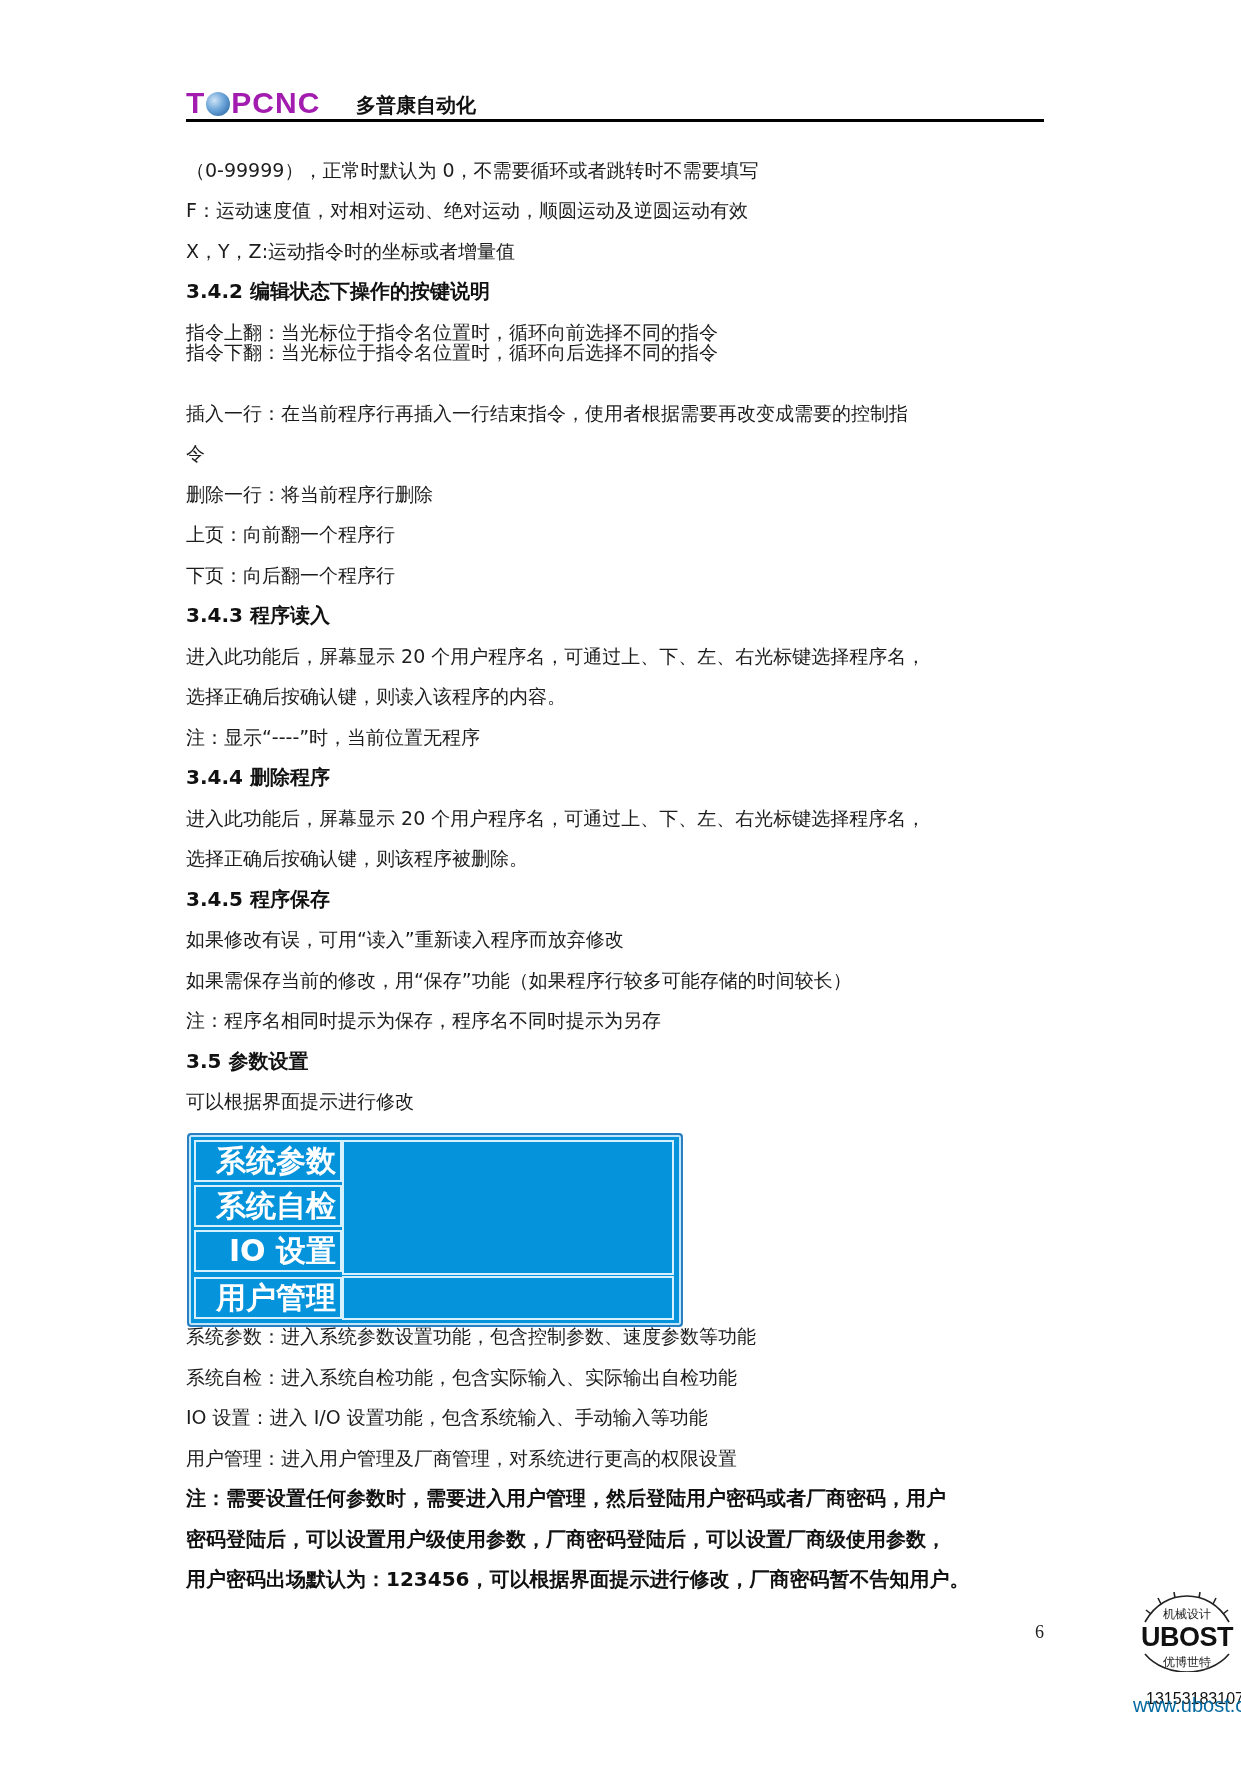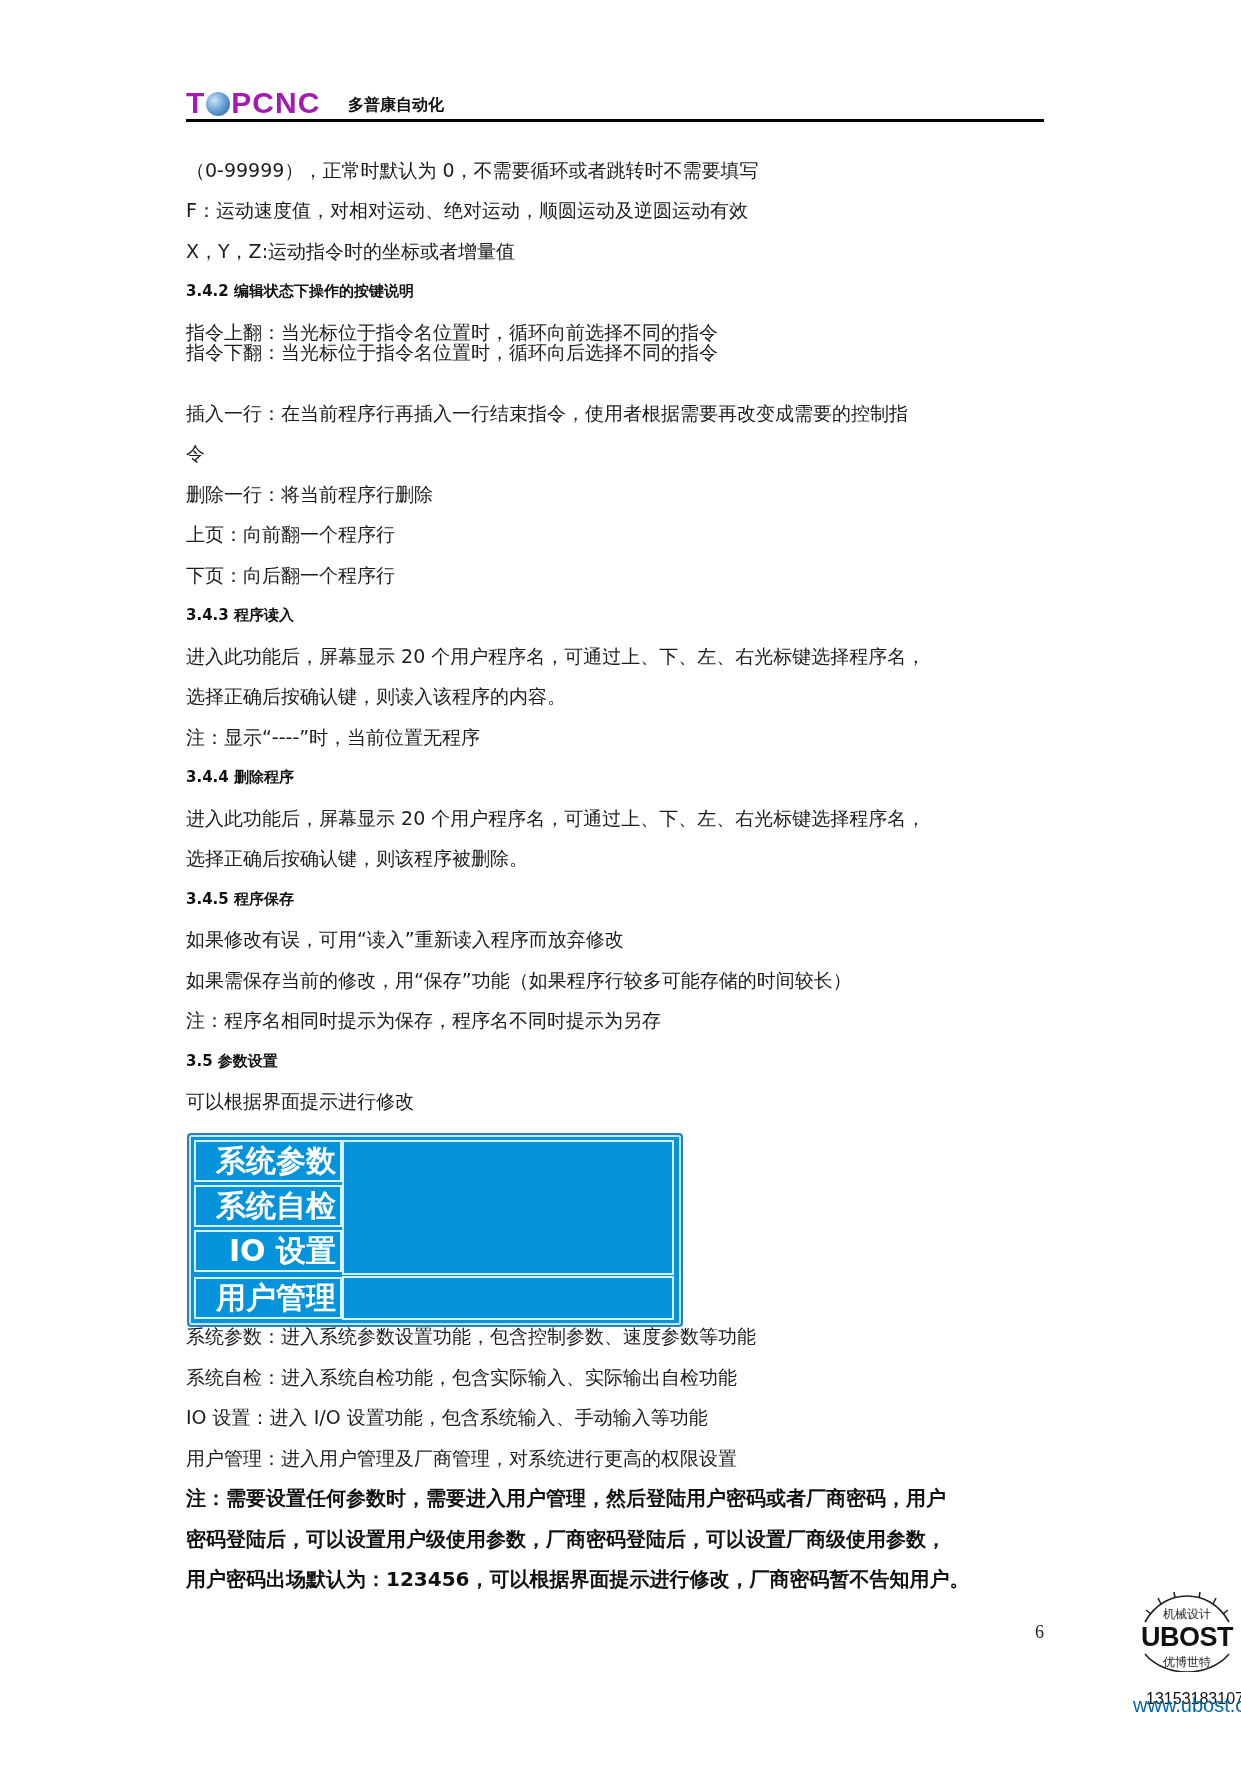--- a/index.html
+++ b/index.html
@@ -16,33 +16,33 @@
     font-family: "Liberation Sans", "DejaVu Sans", sans-serif;
     font-weight: 900; font-size: 30px; letter-spacing: 1px;
     color: #a21caf; line-height: 30px;
   }
   .logo .globe {
     display: inline-block; width: 24px; height: 24px; border-radius: 50%;
     background: radial-gradient(circle at 35% 35%, #cfe4f6 0%, #6ba4d8 45%, #1f5a9a 100%);
     vertical-align: -3px; margin: 0 1px;
   }
   .company {
-    position: absolute; left: 162px; top: 6px;
+    position: absolute; left: 170px; top: 6px;
     font-family: "DejaVu Sans", sans-serif; font-weight: bold;
-    font-size: 16px; color: #111; line-height: 26px;
+    font-size: 20px; color: #111; line-height: 26px;
   }
   .header-rule {
     position: absolute; left: 186px; top: 119px; width: 858px; height: 3px; background: #000;
   }
   .line {
     position: absolute; left: 186px; font-size: 19px; line-height: 24px;
     white-space: nowrap; color: #1c1c1c;
     font-family: "DejaVu Sans", sans-serif;
   }
-  .line.heading { font-weight: bold; color: #111; font-size: 15px; }
+  .line.heading { font-weight: bold; color: #111; font-size: 20px; }
   .line.bold-note { font-weight: bold; color: #111; font-size: 20px; text-align: center; }
 
   .panel {
     position: absolute; left: 187px; top: 1133px; width: 492px; height: 190px;
     background: #0593dc; border: 2px solid #2a7fc0; border-radius: 4px;
     box-shadow: inset 0 0 0 2px #bfe6fb;
   }
   .panel-rows {
     position: absolute; left: 5px; top: 5px; width: 482px; height: 180px;
   }

